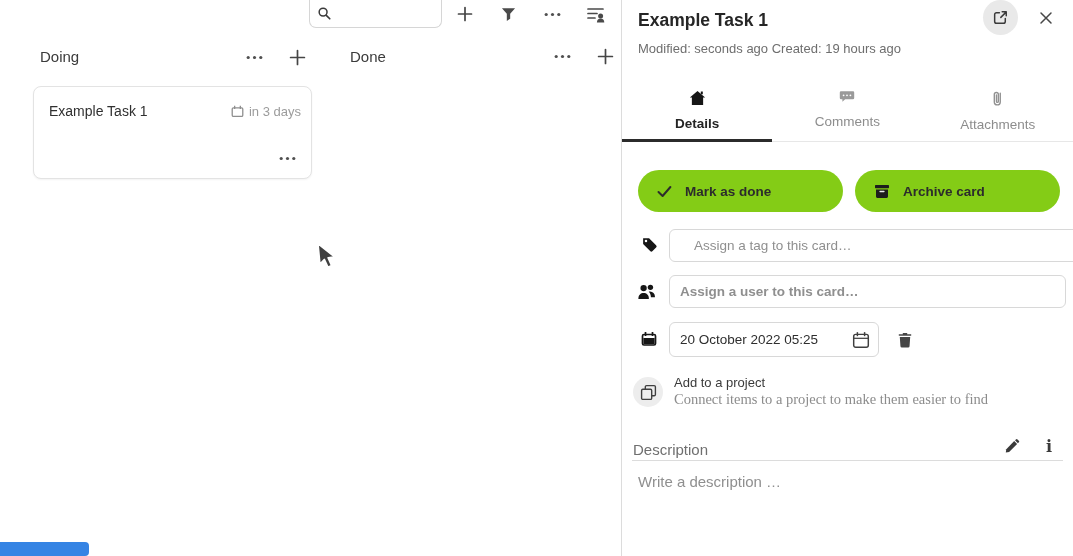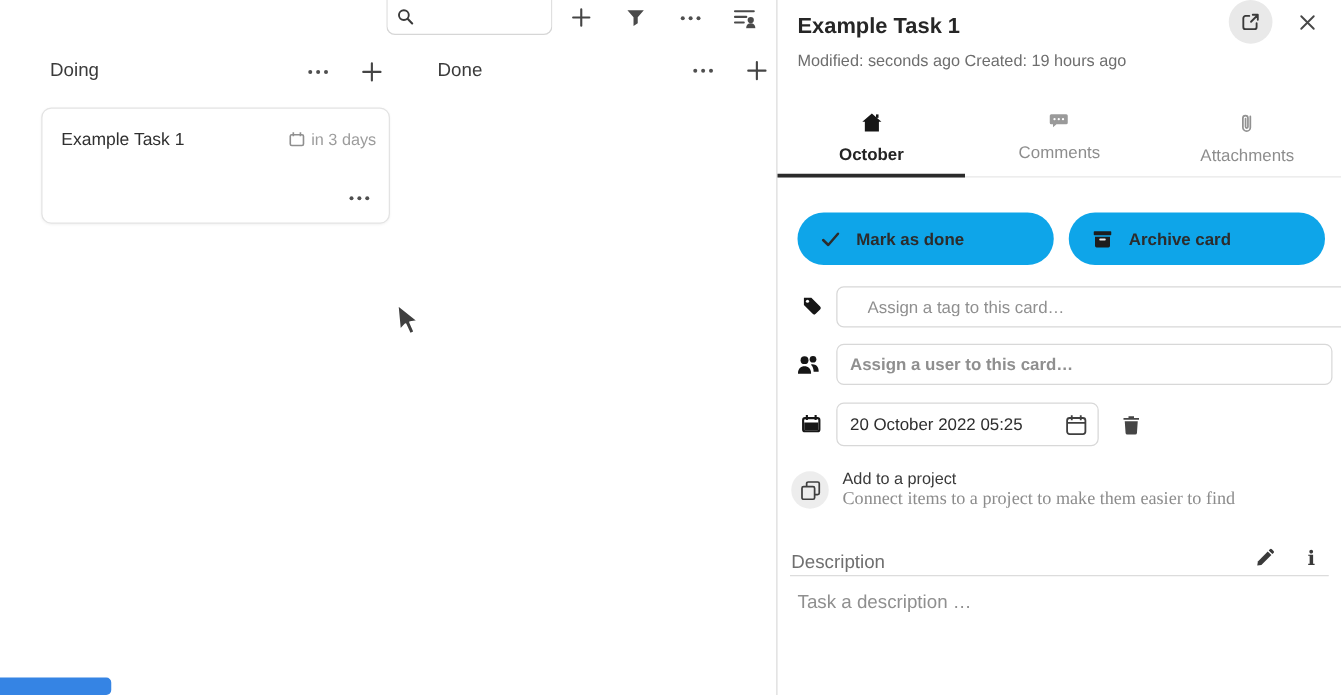--- a/index.html
+++ b/index.html
@@ -44,21 +44,21 @@
   .popout-btn{position:absolute;left:361px;top:0;width:35px;height:35px;border-radius:50%;background:#e9e9e9;}
   .close-btn{position:absolute;left:410px;top:7px;width:28px;height:22px;}
 
   .tabs{position:absolute;left:0;top:84px;width:100%;height:57px;display:flex;border-bottom:1px solid #e7e7e7;}
   .tab{flex:1;display:flex;flex-direction:column;align-items:center;padding-top:6px;gap:10px;cursor:pointer;position:relative;}
   .tab-label{font-size:13.5px;color:#8d8d8d;}
   .tab.active .tab-label{font-weight:700;color:#242424;}
   .tab.active::after{content:'';position:absolute;left:0;right:0;bottom:-1px;height:3px;background:#2b2b2b;}
 
   .actions{position:absolute;left:16px;top:170px;width:422px;height:42px;display:flex;gap:12px;}
-  .pillbtn{flex:1;display:flex;align-items:center;gap:13px;padding-left:19px;background:#0ea5e9;
+  .pillbtn{flex:1;display:flex;align-items:center;gap:13px;padding-left:19px;background:#84cc16;
     border:none;border-radius:21px;cursor:pointer;font-family:inherit;
     font-size:13.5px;font-weight:700;color:#2c2c2c;}
 
   .row-icon-tag{position:absolute;left:19px;top:236px;}
   .tag-input{position:absolute;left:47px;top:229px;width:375px;height:31px;border:1px solid #d8d8d8;border-radius:6px;
     font-family:inherit;font-size:13.5px;padding:0 24px;outline:none;color:#2e2e2e;}
   .tag-input::placeholder,.user-input::placeholder{color:#8f8f8f;opacity:1;}
   .row-icon-user{position:absolute;left:15px;top:283px;}
   .user-input{position:absolute;left:47px;top:275px;width:375px;height:31px;border:1px solid #d8d8d8;border-radius:6px;
     font-family:inherit;font-size:13.5px;padding:0 10px;outline:none;color:#2e2e2e;font-weight:bold;}
@@ -194,21 +194,21 @@
         <path d="M2 2 L12 12 M12 2 L2 12" stroke="#474747" stroke-width="1.5" stroke-linecap="round"></path>
       </svg>
     </button>
 
     <div class="tabs">
       <div class="tab active">
         <svg width="17" height="16" viewBox="0 0 16 15">
           <path d="M8 .8 L15.2 7 H13.3 V14.2 H2.7 V7 H.8 Z" fill="#161616"></path>
           <rect x="11.1" y="1.4" width="1.9" height="2.6" fill="#161616"></rect>
         </svg>
-        <span class="tab-label">October</span>
+        <span class="tab-label">Details</span>
       </div>
       <div class="tab">
         <svg width="16" height="14" viewBox="0 0 16 13">
           <path d="M2 .8 h12 a1.2 1.2 0 0 1 1.2 1.2 v5.6 a1.2 1.2 0 0 1 -1.2 1.2 H6.2 L3.4 11.2 V8.8 H2 A1.2 1.2 0 0 1 .8 7.6 V2 A1.2 1.2 0 0 1 2 .8 Z" fill="#9a9a9a"></path>
           <circle cx="4.6" cy="4.8" r=".9" fill="#fff"></circle>
             <circle cx="8" cy="4.8" r=".9" fill="#fff"></circle>
             <circle cx="11.4" cy="4.8" r=".9" fill="#fff"></circle>
         </svg>
         <span class="tab-label">Comments</span>
       </div>
@@ -286,16 +286,16 @@
 
     <div class="desc-label">Description</div>
     <button class="iconbtn desc-edit">
       <svg width="16" height="16" viewBox="0 0 16 16">
         <path d="M1.8 14.4 l.5-3.2 L10.2 3.1 l2.9 2.9 -8 8 Z" fill="#3a3a3a"></path>
         <path d="M11 2.3 l.9-.9 a1.1 1.1 0 0 1 1.6 0 l1.3 1.3 a1.1 1.1 0 0 1 0 1.6 l-.9.9 Z" fill="#3a3a3a"></path>
       </svg>
     </button>
     <button class="iconbtn desc-info">i</button>
     <div class="desc-divider"></div>
-    <div class="desc-placeholder">Task a description …</div>
+    <div class="desc-placeholder">Write a description …</div>
 
   </div>
 </div>
 
 </body></html>

